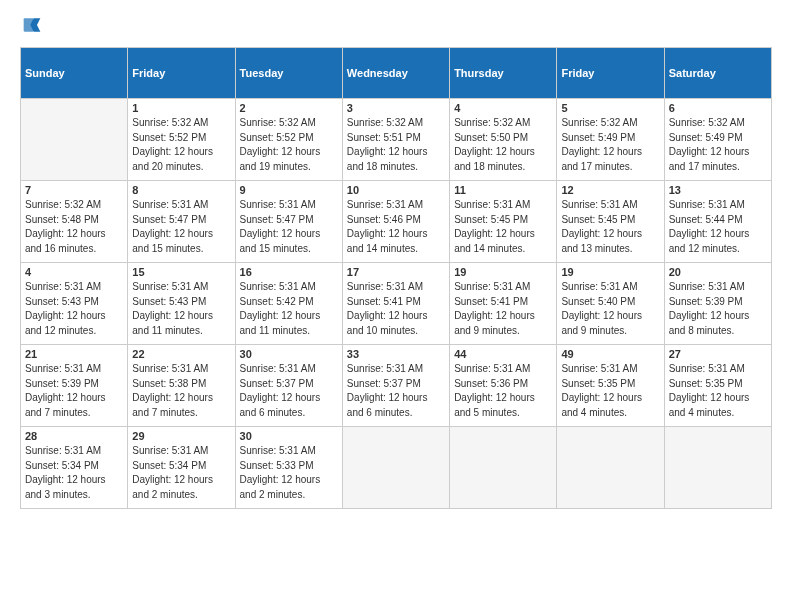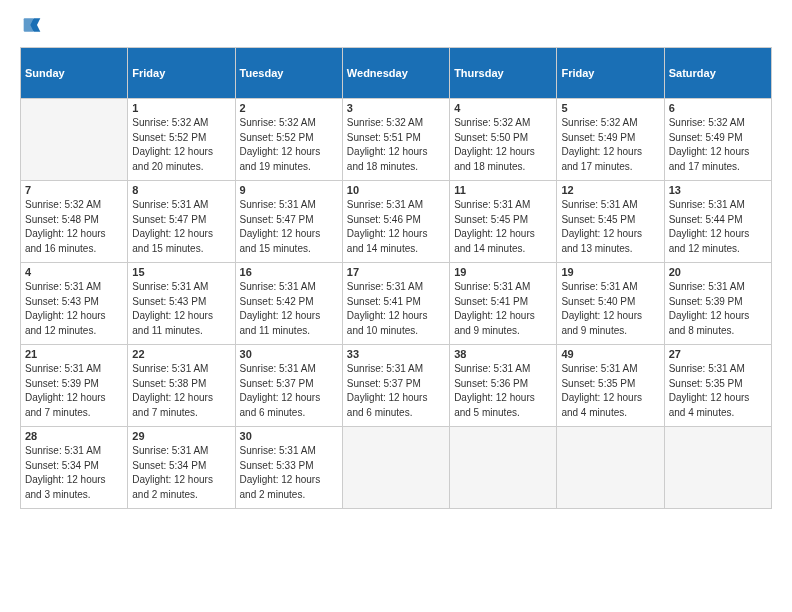--- a/index.html
+++ b/index.html
@@ -228,21 +228,21 @@
           </td>
           <td>
             <span class="day-number">30</span>
             <div class="day-info">Sunrise: 5:31 AM<br>Sunset: 5:37 PM<br>Daylight: 12 hours<br>and 6 minutes.</div>
           </td>
           <td>
             <span class="day-number">33</span>
             <div class="day-info">Sunrise: 5:31 AM<br>Sunset: 5:37 PM<br>Daylight: 12 hours<br>and 6 minutes.</div>
           </td>
           <td>
-            <span class="day-number">38</span>
+            <span class="day-number">44</span>
             <div class="day-info">Sunrise: 5:31 AM<br>Sunset: 5:36 PM<br>Daylight: 12 hours<br>and 5 minutes.</div>
           </td>
           <td>
             <span class="day-number">49</span>
             <div class="day-info">Sunrise: 5:31 AM<br>Sunset: 5:35 PM<br>Daylight: 12 hours<br>and 4 minutes.</div>
           </td>
           <td>
             <span class="day-number">27</span>
             <div class="day-info">Sunrise: 5:31 AM<br>Sunset: 5:35 PM<br>Daylight: 12 hours<br>and 4 minutes.</div>
           </td>

